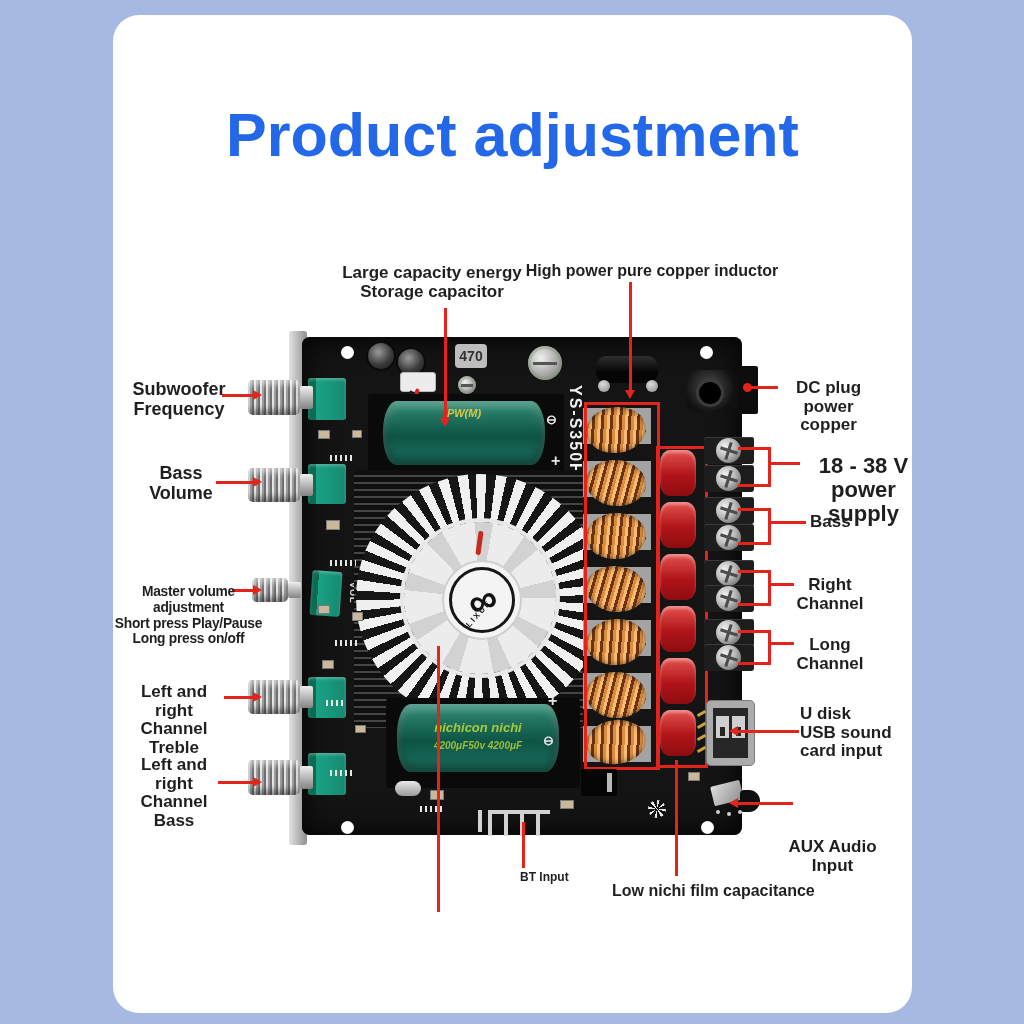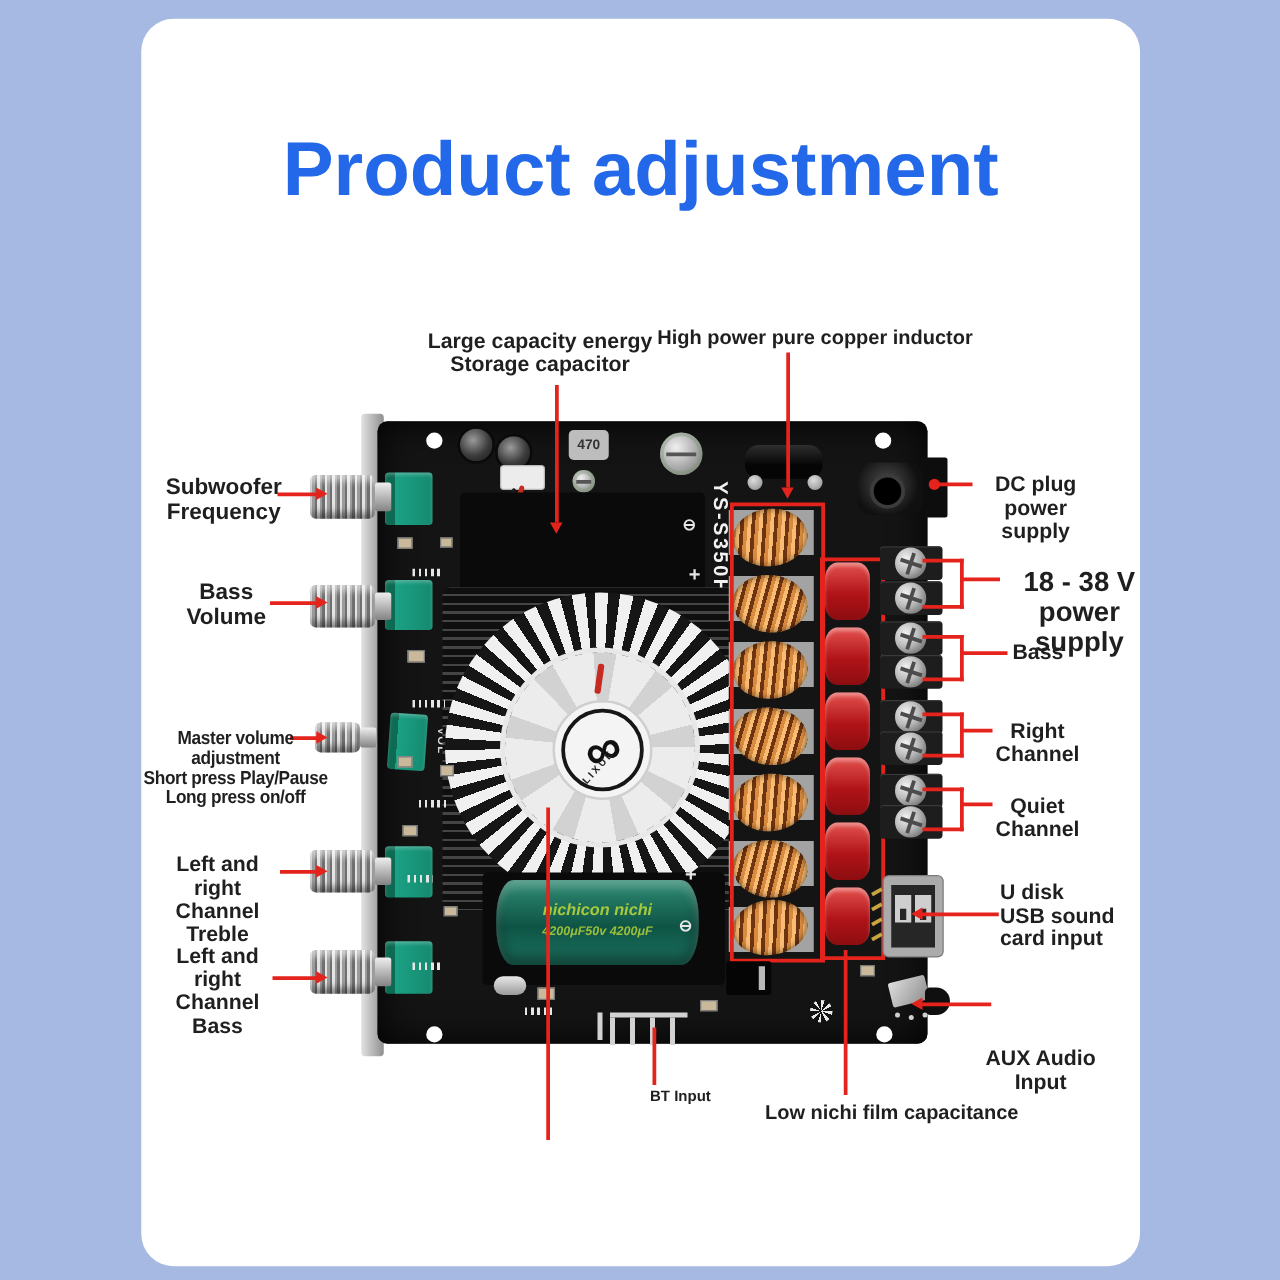--- a/index.html
+++ b/index.html
@@ -9,21 +9,21 @@
   .card{left:113px;top:15px;width:799px;height:998px;background:#ffffff;border-radius:26px;}
   .title{left:113px;top:100px;width:799px;text-align:center;font-size:61px;font-weight:bold;color:#2268e8;}
   
   .bracket{left:289px;top:331px;width:18px;height:514px;background:linear-gradient(90deg,#e2e2e2,#8f8f8f);border-radius:3px;}
   .board{left:302px;top:337px;width:440px;height:498px;background:#141414;border-radius:8px;box-shadow:inset 0 0 30px #000;}
   .hole{width:13px;height:13px;border-radius:50%;background:#fff;}
   .pot{background:linear-gradient(90deg,#0c6b52 0 22%,#1ba184 22%,#158a70);border-radius:3px;box-shadow:inset 0 2px 3px rgba(255,255,255,.25);}
   .knob{background:repeating-linear-gradient(90deg,#e4e4e4 0 2px,#9c9c9c 2px 4px,#6f6f6f 4px 6px);border-radius:5px;box-shadow:inset 0 5px 6px rgba(255,255,255,.55),inset 0 -5px 6px rgba(0,0,0,.4);}
   .knob::after{content:"";position:absolute;right:-13px;top:18%;width:13px;height:64%;background:linear-gradient(180deg,#efefef,#838383);border-radius:2px;}
   .ecap{border-radius:50%;background:radial-gradient(circle at 40% 35%,#9a9a9a,#3b3b3b 55%,#161616);border:2px solid #0a0a0a;}
-  .blk470{background:#bdbdbd;border-radius:4px;color:#333;font-size:11px;font-weight:bold;text-align:center;line-height:24px;}
+  .blk470{background:#bdbdbd;border-radius:4px;color:#333;font-size:14px;font-weight:bold;text-align:center;line-height:24px;}
   .screwbig{border-radius:50%;background:radial-gradient(circle at 38% 35%,#f0f0f0,#b5b5b5 45%,#6f6f6f);box-shadow:inset 0 0 0 3px rgba(120,150,110,.35);}
   .screwbig::after{content:"";position:absolute;left:15%;top:46%;width:70%;height:3px;background:#555;}
   .diode{background:linear-gradient(180deg,#2f2f2f,#050505 60%);border-radius:11px;}
   .clip{border-radius:50%;background:radial-gradient(circle at 40% 35%,#ddd,#888);}
   .conn{background:#ececec;border-radius:3px;border:1px solid #b9b9b9;}
   .wire{border-radius:2px;}
   .recess{background:#0a0a0a;border-radius:4px;}
   .gcap{background:linear-gradient(180deg,#2f8b74,#0f5razz 0);background:linear-gradient(180deg,#2f8b74,#0e5445 55%,#1d7361);border-radius:14px/30px;box-shadow:inset 0 6px 8px rgba(255,255,255,.25),inset 0 -6px 10px rgba(0,0,0,.45);}
   .gcap .cl{position:absolute;width:100%;text-align:center;font-weight:bold;font-style:italic;}
   .model{writing-mode:vertical-rl;text-orientation:sideways;color:#f2f2f2;font-size:16px;font-weight:bold;letter-spacing:2px;}
@@ -106,20 +106,23 @@
   <div class="abs screwbig" style="left:528px;top:346px;width:34px;height:34px"></div>
   <div class="abs screwbig" style="left:458px;top:376px;width:18px;height:18px"></div>
   <div class="abs diode" style="left:596px;top:356px;width:62px;height:27px"></div>
   <div class="abs clip" style="left:598px;top:380px;width:12px;height:12px"></div>
   <div class="abs clip" style="left:646px;top:380px;width:12px;height:12px"></div>
   <div class="abs conn" style="left:400px;top:372px;width:34px;height:18px"></div>
   <div class="abs wire" style="left:412px;top:388px;width:4px;height:26px;background:#c62a20;transform:rotate(18deg)"></div>
   <div class="abs wire" style="left:404px;top:389px;width:3px;height:24px;background:#1c1c1c;transform:rotate(32deg)"></div>
 
   <div class="abs recess" style="left:368px;top:394px;width:196px;height:86px"></div>
+  <div class="abs gcap" style="left:383px;top:401px;width:162px;height:64px">
+    <span class="cl" style="top:6px;font-size:11px;color:#d8c84a">PW(M)</span>
+  </div>
   <div class="abs model" style="left:566px;top:385px;height:110px">YS-S350H</div>
   <div class="abs pol" style="left:546px;top:412px;font-size:13px">⊖</div>
   <div class="abs pol" style="left:551px;top:452px;font-size:16px">+</div>
 
   <div class="abs hs-sq" style="left:354px;top:470px;width:252px;height:258px"></div>
   <div class="abs hs-fins" style="left:356px;top:474px;width:248px;height:248px"></div>
   <div class="abs fan" style="left:404px;top:522px;width:152px;height:152px"></div>
   <div class="abs wire" style="left:477px;top:531px;width:5px;height:24px;background:#c62a20;transform:rotate(8deg)"></div>
   <div class="abs hub" style="left:442px;top:560px;width:76px;height:76px">
     <div class="hubring">
@@ -253,27 +256,27 @@
   <div class="abs rl" style="left:216px;top:481px;width:38px;height:3px"></div>
   <div class="abs arrR" style="left:253px;top:477px"></div>
   <div class="abs rl" style="left:232px;top:589px;width:22px;height:3px"></div>
   <div class="abs arrR" style="left:253px;top:585px"></div>
   <div class="abs rl" style="left:224px;top:696px;width:30px;height:3px"></div>
   <div class="abs arrR" style="left:253px;top:692px"></div>
   <div class="abs rl" style="left:218px;top:781px;width:36px;height:3px"></div>
   <div class="abs arrR" style="left:253px;top:777px"></div>
 
   <div class="lbl" style="left:776px;top:379px;width:105px;font-size:17px">DC plug
-power supply</div>
+power copper</div>
   <div class="lbl" style="left:806px;top:454px;width:115px;font-size:22px">18 - 38 V
 power supply</div>
   <div class="lbl tl" style="left:810px;top:513px;width:60px;font-size:17px">Bass</div>
   <div class="lbl" style="left:788px;top:576px;width:84px;font-size:17px">Right
 Channel</div>
-  <div class="lbl" style="left:788px;top:636px;width:84px;font-size:17px">Quiet
+  <div class="lbl" style="left:788px;top:636px;width:84px;font-size:17px">Long
 Channel</div>
   <div class="lbl tl" style="left:800px;top:705px;width:110px;font-size:17px">U disk
 USB sound
 card input</div>
   <div class="lbl" style="left:785px;top:838px;width:95px;font-size:17px">AUX Audio
 Input</div>
   <div class="abs dotp" style="left:743px;top:383px;width:9px;height:9px"></div>
   <div class="abs rl" style="left:750px;top:386px;width:28px;height:3px"></div>
   <div class="abs brk" style="left:738px;top:447px;width:30px;height:34px"></div>
   <div class="abs rl" style="left:768px;top:462px;width:32px;height:3px"></div>

